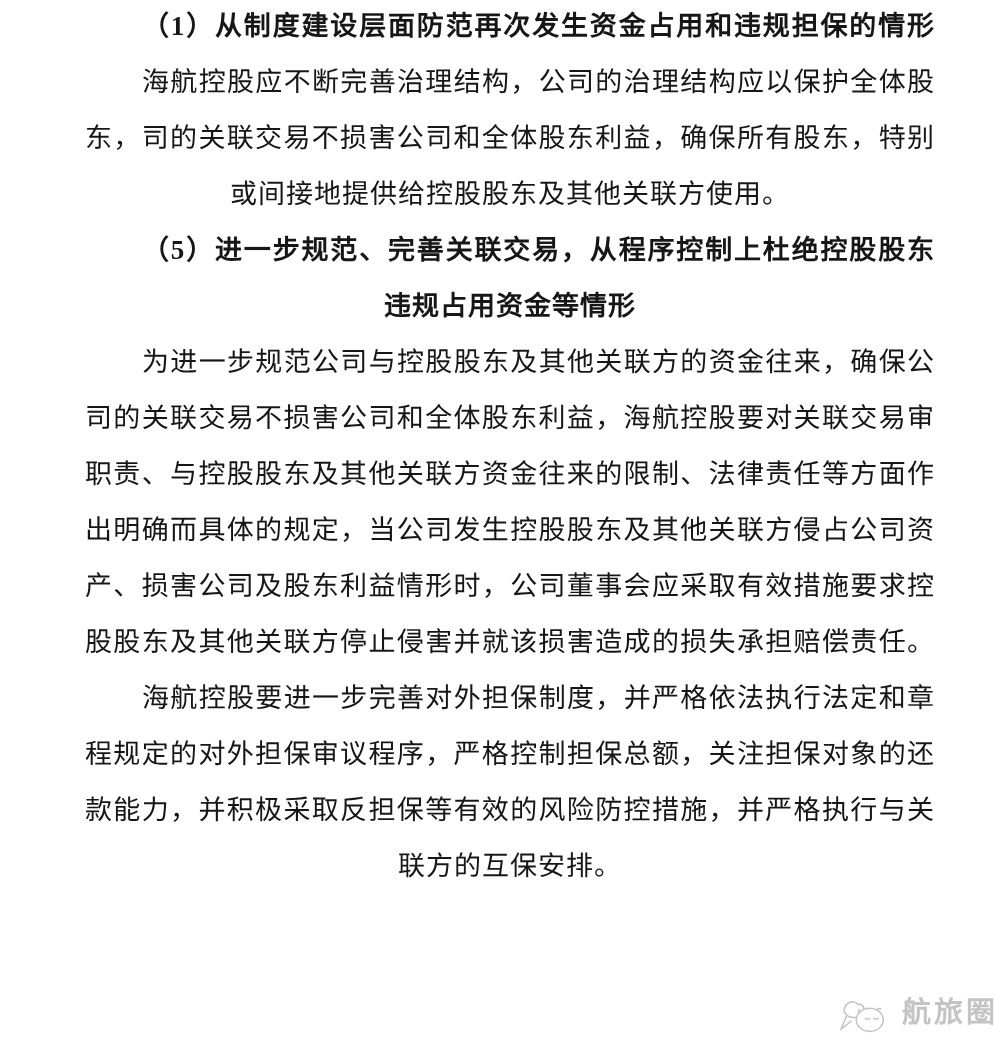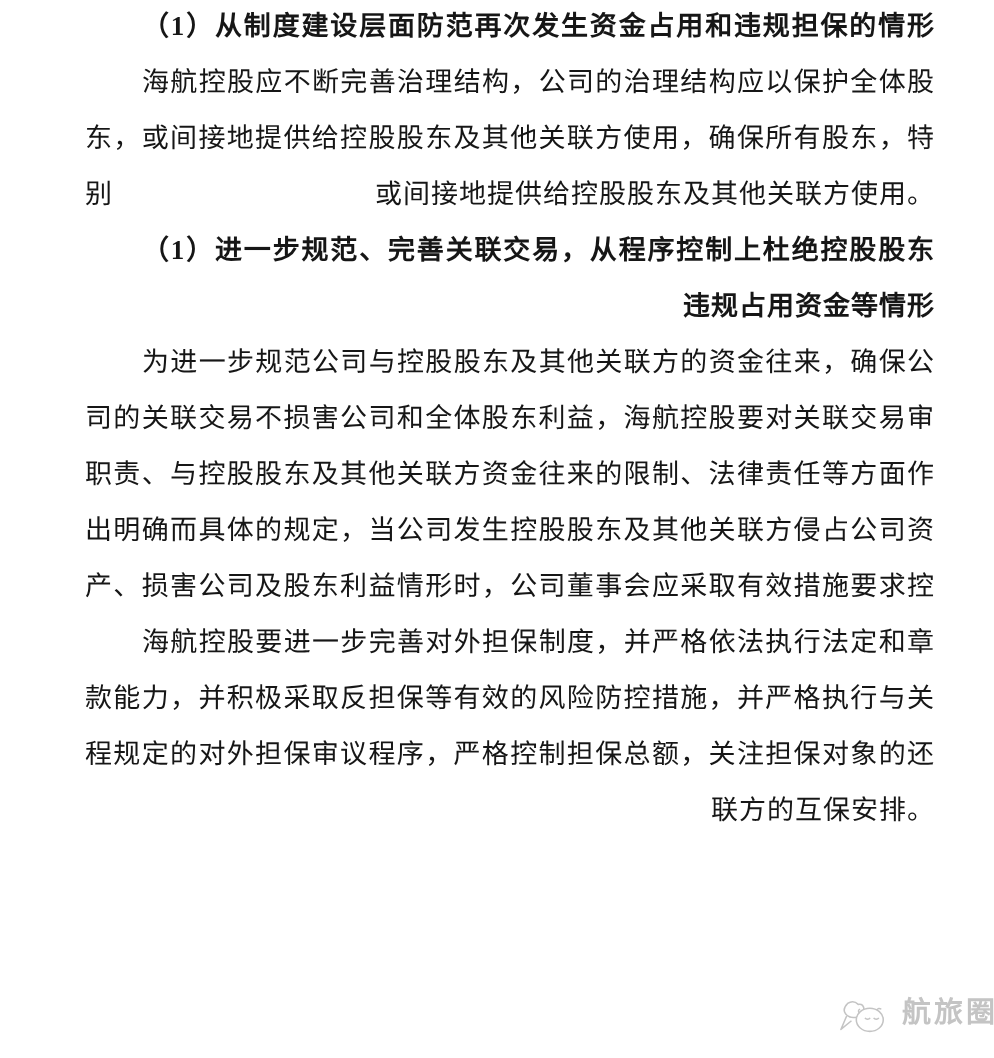--- a/index.html
+++ b/index.html
@@ -20,21 +20,21 @@
     top: -2px;
     width: 850px;
     color: var(--ink, #161616);
   }
   .line {
     height: 56px;
     line-height: 56px;
     font-size: 27px;
     letter-spacing: 1px;
     white-space: nowrap;
-    text-align: right;
+    text-align: center;
   }
   .line.fill {
     white-space: normal;
     text-align: justify;
     text-align-last: justify;
   }
   .line.bold {
     font-weight: bold;
   }
   .line.indent {
@@ -63,32 +63,33 @@
     line-height: 40px;
     white-space: nowrap;
   }
 </style>
 </head>
 <body>
 
 <div class="doc-body">
     <div class="line bold indent fill">（1）从制度建设层面防范再次发生资金占用和违规担保的情形</div>
     <div class="line indent fill">海航控股应不断完善治理结构，公司的治理结构应以保护全体股</div>
-    <div class="line fill">东，或间接地提供给控股股东及其他关联方使用，确保所有股东，特别</div>
+    <div class="line fill">东，司的关联交易不损害公司和全体股东利益，确保所有股东，特别</div>
     <div class="line">或间接地提供给控股股东及其他关联方使用。</div>
-    <div class="line bold indent fill">（1）进一步规范、完善关联交易，从程序控制上杜绝控股股东</div>
+    <div class="line bold indent fill">（5）进一步规范、完善关联交易，从程序控制上杜绝控股股东</div>
     <div class="line bold">违规占用资金等情形</div>
     <div class="line indent fill">为进一步规范公司与控股股东及其他关联方的资金往来，确保公</div>
     <div class="line fill">司的关联交易不损害公司和全体股东利益，海航控股要对关联交易审</div>
     <div class="line fill">职责、与控股股东及其他关联方资金往来的限制、法律责任等方面作</div>
     <div class="line fill">出明确而具体的规定，当公司发生控股股东及其他关联方侵占公司资</div>
     <div class="line fill">产、损害公司及股东利益情形时，公司董事会应采取有效措施要求控</div>
+    <div class="line fill">股股东及其他关联方停止侵害并就该损害造成的损失承担赔偿责任。</div>
     <div class="line indent fill">海航控股要进一步完善对外担保制度，并严格依法执行法定和章</div>
+    <div class="line fill">程规定的对外担保审议程序，严格控制担保总额，关注担保对象的还</div>
     <div class="line fill">款能力，并积极采取反担保等有效的风险防控措施，并严格执行与关</div>
-    <div class="line fill">程规定的对外担保审议程序，严格控制担保总额，关注担保对象的还</div>
     <div class="line">联方的互保安排。</div>
   </div>
 
 <div class="watermark">
   <svg class="watermark-logo" viewBox="0 0 54 40" fill="none" xmlns="http://www.w3.org/2000/svg">
 
     <path d="M10 8 Q16 4 21 9 Q27 8 27 15 Q27 21 20 22 Q12 24 8 19 Q4 14 10 8 Z" stroke="#c4c4c4" stroke-width="1.6" fill="#ffffff"></path>
     <path d="M9 21 L3 35 L14 26" stroke="#c4c4c4" stroke-width="1.6" fill="#ffffff" stroke-linejoin="round"></path>
 
     <ellipse cx="33" cy="25" rx="14" ry="12" stroke="#c4c4c4" stroke-width="1.6" fill="#ffffff"></ellipse>

